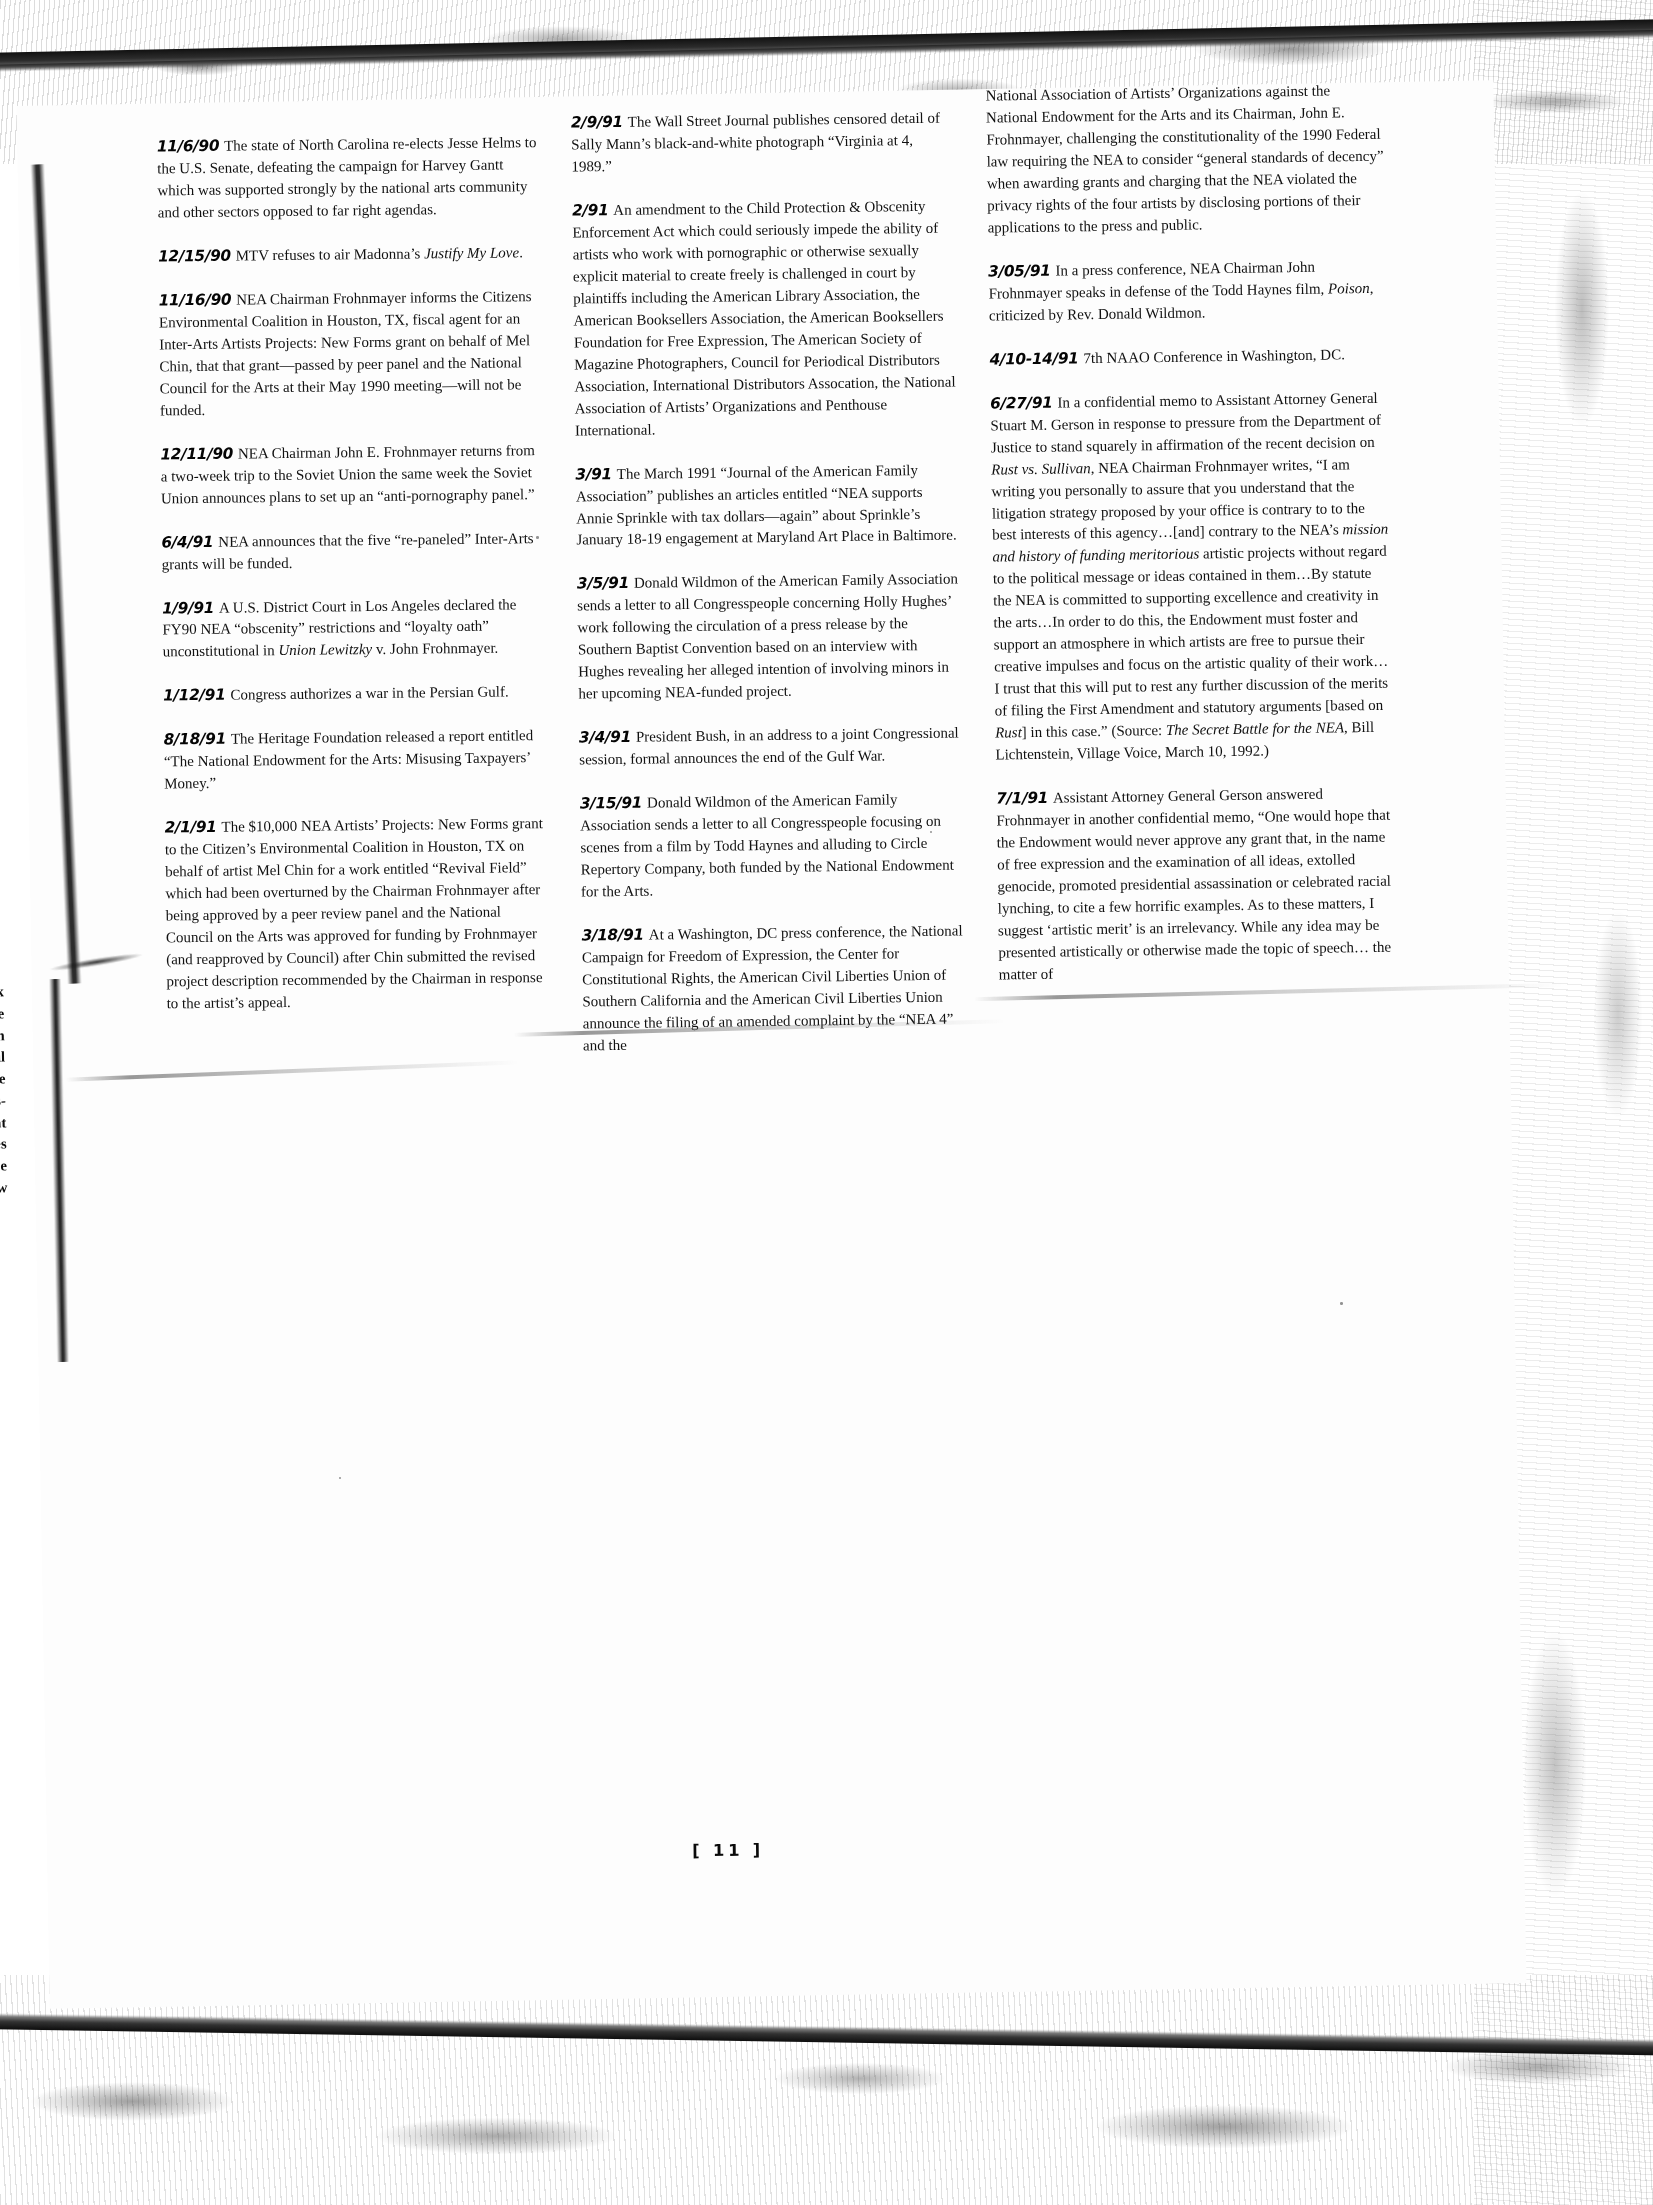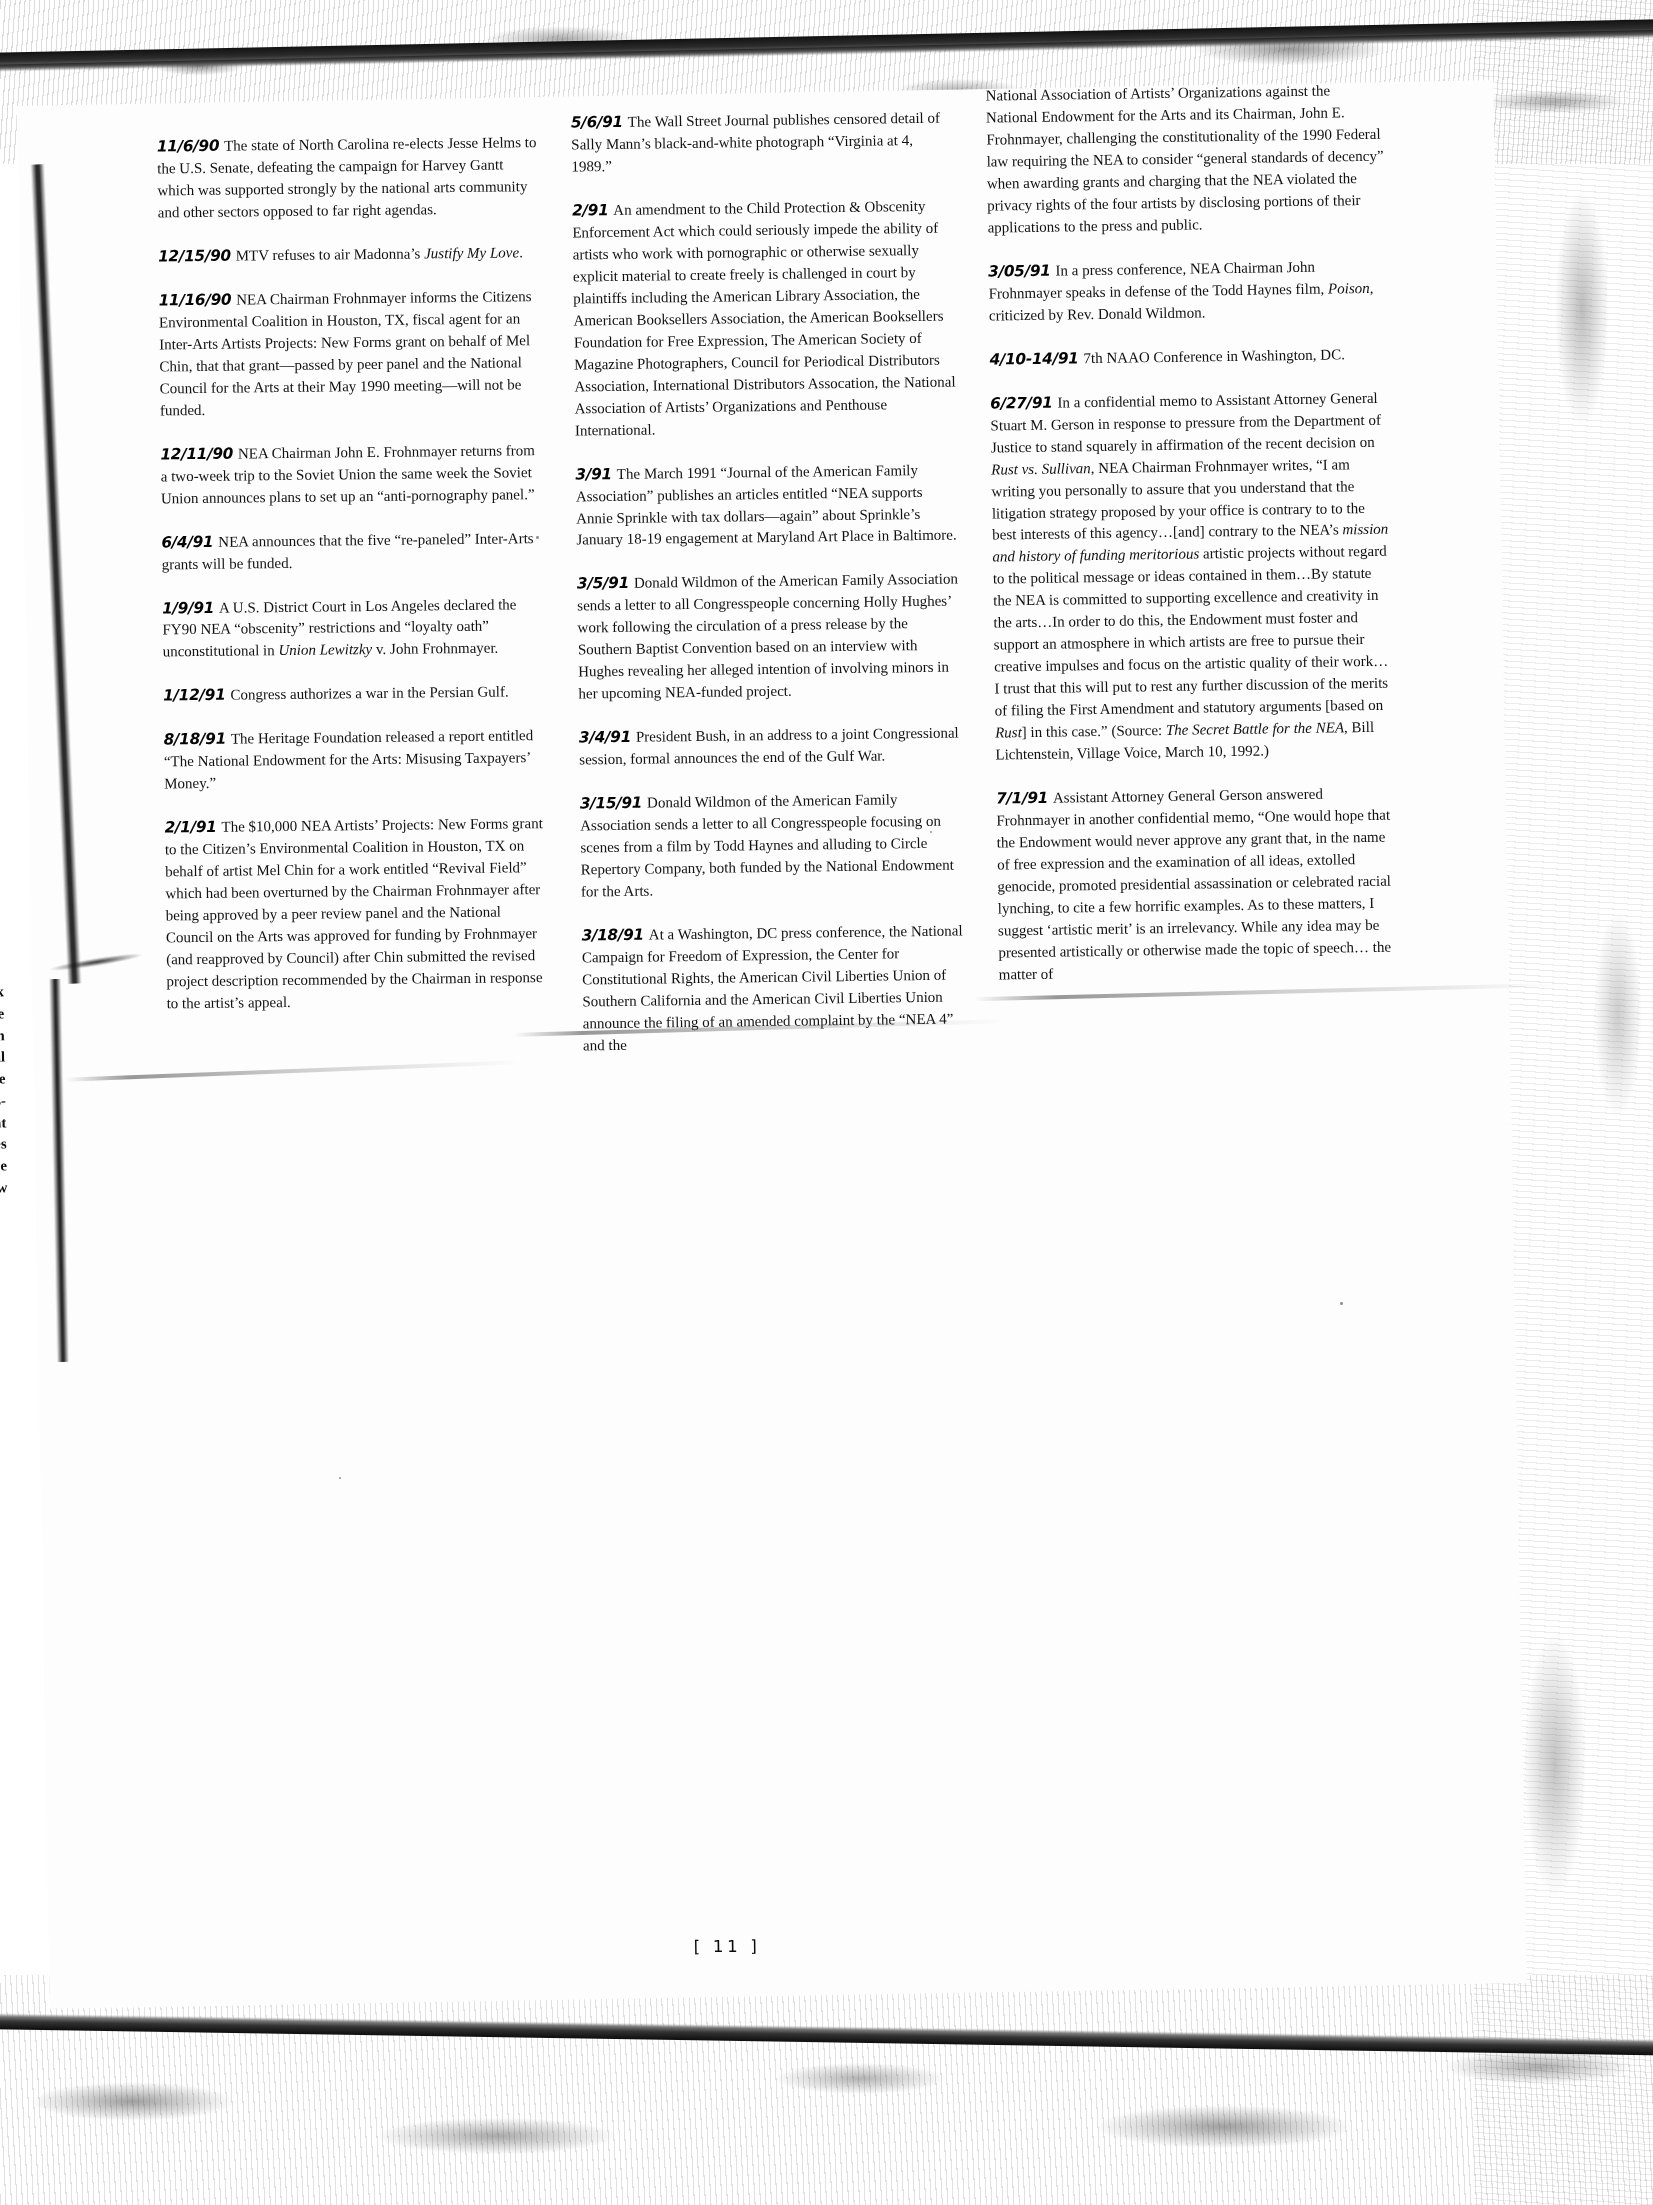--- a/index.html
+++ b/index.html
@@ -123,22 +123,22 @@
   
   .bleed{
     position:absolute;left:-132px;
     font-family:"Liberation Serif", serif;
     font-weight:bold;font-size:14.8px;line-height:1.47;color:#0d0d0d;
     width:104px;text-align:right;
   }
 
   
   .pagenum{
-    position:absolute;left:645px;top:1843px;
-    font-family:"DejaVu Sans", sans-serif;font-weight:normal;font-size:16.4px;
+    position:absolute;left:645px;top:1747px;
+    font-family:"DejaVu Sans", sans-serif;font-weight:bold;font-size:16.4px;
     letter-spacing:3.8px;color:#0a0a0a;transform:rotate(0.3deg);
   }
 
   
   .speck{position:absolute;background:#3a3a3a;border-radius:50%;opacity:.55;}
 </style>
 </head>
 <body>
 
 <div class="scan-bg"></div>
@@ -171,21 +171,21 @@
         <p class="entry"><span class="date">12/15/90</span><span class="body">MTV refuses to air Madonna’s <i class="ital">Justify My Love</i>.</span></p>
         <p class="entry"><span class="date">11/16/90</span><span class="body">NEA Chairman Frohnmayer informs the Citizens Environmental Coalition in Houston, TX, fiscal agent for an Inter-Arts Artists Projects:  New Forms grant on behalf of Mel Chin, that that grant—passed by peer panel and the National Council for the Arts at their May 1990 meeting—will not be funded.</span></p>
         <p class="entry"><span class="date">12/11/90</span><span class="body">NEA Chairman John E. Frohnmayer returns from a two-week trip to the Soviet Union the same week the Soviet Union announces plans to set up an “anti-pornography panel.”</span></p>
         <p class="entry"><span class="date">6/4/91</span><span class="body">NEA announces that the five “re-paneled” Inter-Arts grants will be funded.</span></p>
         <p class="entry"><span class="date">1/9/91</span><span class="body">A U.S. District Court  in Los Angeles declared the FY90 NEA “obscenity” restrictions and “loyalty oath” unconstitutional in <i class="ital">Union Lewitzky</i> v. John Frohnmayer.</span></p>
         <p class="entry"><span class="date">1/12/91</span><span class="body">Congress authorizes a war in the Persian Gulf.</span></p>
         <p class="entry"><span class="date">8/18/91</span><span class="body">The Heritage Foundation released a report entitled “The National Endowment for the Arts:  Misusing Taxpayers’ Money.”</span></p>
         <p class="entry"><span class="date">2/1/91</span><span class="body">The $10,000 NEA Artists’ Projects: New Forms grant to the Citizen’s Environmental Coalition in Houston, TX on behalf of artist Mel Chin for a work entitled “Revival Field” which had been overturned by the Chairman Frohnmayer after being approved by a peer review panel and the National Council on the Arts was approved for funding by Frohnmayer (and reapproved by Council) after Chin submitted the revised project description recommended by the Chairman in response to the artist’s appeal.</span></p>
       </div>
     <div class="col col-2" id="col-2">
-        <p class="entry"><span class="date">5/6/91</span><span class="body">The Wall Street Journal publishes censored detail of Sally Mann’s black-and-white photograph “Virginia at 4, 1989.”</span></p>
+        <p class="entry"><span class="date">2/9/91</span><span class="body">The Wall Street Journal publishes censored detail of Sally Mann’s black-and-white photograph “Virginia at 4, 1989.”</span></p>
         <p class="entry"><span class="date">2/91</span><span class="body">An amendment to the Child Protection &amp; Obscenity Enforcement Act which could seriously impede the ability of artists who work with pornographic or otherwise sexually explicit material to create freely is challenged in court by plaintiffs including the American Library Association, the American Booksellers Association, the American Booksellers Foundation for Free Expression, The American Society of Magazine Photographers, Council for Periodical Distributors Association, International Distributors Assocation, the National Association of Artists’ Organizations and Penthouse International.</span></p>
         <p class="entry"><span class="date">3/91</span><span class="body">The March 1991 “Journal of the American Family Association” publishes an articles entitled “NEA supports Annie Sprinkle with tax dollars—again” about Sprinkle’s January 18-19 engagement at Maryland Art Place in Baltimore.</span></p>
         <p class="entry"><span class="date">3/5/91</span><span class="body">Donald Wildmon of the American Family Association sends a letter to all Congresspeople concerning Holly Hughes’ work following the circulation of a press release by the Southern Baptist Convention based on an interview with Hughes revealing her alleged intention of involving minors in her upcoming NEA-funded project.</span></p>
         <p class="entry"><span class="date">3/4/91</span><span class="body">President Bush, in an address to a joint Congressional session, formal announces the end of the Gulf War.</span></p>
         <p class="entry"><span class="date">3/15/91</span><span class="body">Donald Wildmon of the American Family Association sends a letter to all Congresspeople focusing on scenes from a film by Todd Haynes and alluding to Circle Repertory Company, both funded by the National Endowment for the Arts.</span></p>
         <p class="entry"><span class="date">3/18/91</span><span class="body">At a Washington, DC press conference, the National Campaign for Freedom of Expression, the Center for Constitutional Rights, the American Civil Liberties Union of Southern California and the American Civil Liberties Union announce the filing of an amended complaint by the “NEA 4” and the</span></p>
       </div>
     <div class="col col-3" id="col-3">
         <p class="entry"><span class="body">National Association of Artists’ Organizations against the National Endowment for the Arts and its Chairman, John E. Frohnmayer, challenging the constitutionality of the 1990 Federal law requiring the NEA to consider “general standards of decency” when awarding grants and charging that the NEA violated the privacy rights of the four artists by disclosing portions of their applications to the press and public.</span></p>
         <p class="entry"><span class="date">3/05/91</span><span class="body">In a press conference, NEA Chairman John Frohnmayer speaks in defense of the Todd Haynes film, <i class="ital">Poison</i>, criticized by Rev. Donald Wildmon.</span></p>

